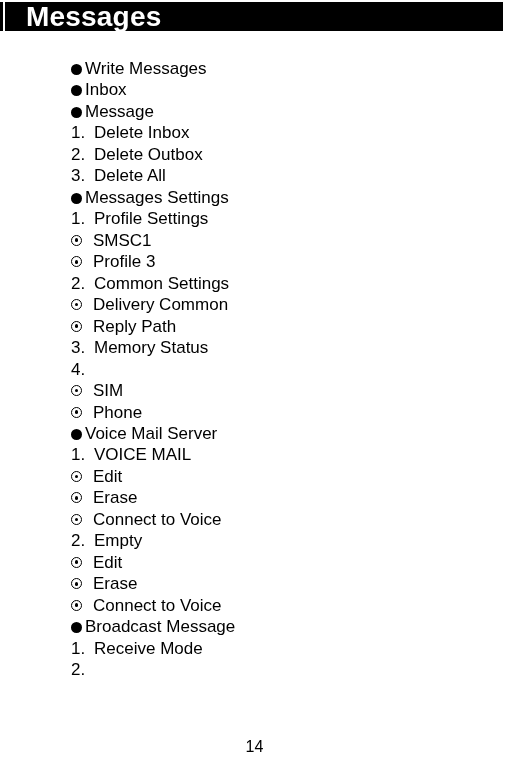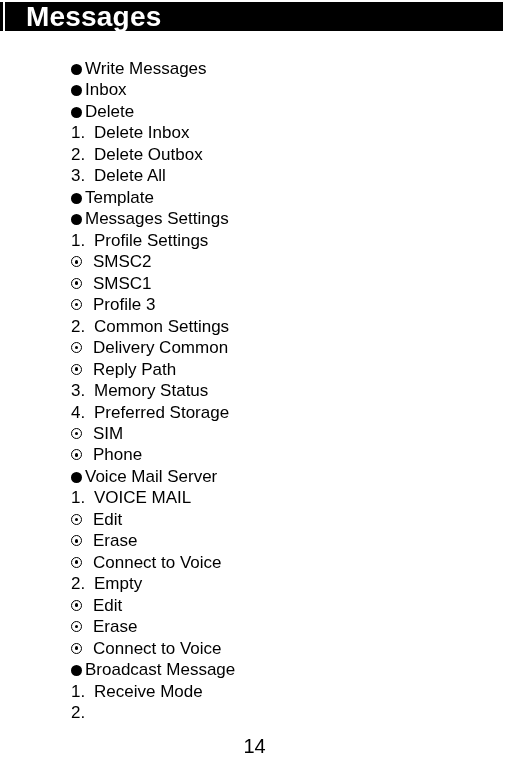--- a/index.html
+++ b/index.html
@@ -143,21 +143,21 @@
     padding-left: 7px;
   }
 
   
   .page-number {
     position: absolute;
     left: 0;
     top: 737px;
     width: 509px;
     text-align: center;
-    font-size: 20px;
+    font-size: 16px;
     line-height: 19px;
   }
 </style>
 </head>
 <body>
 
 <div class="page">
 
   <div class="header-band">
     <div class="header-edge-left"></div>
@@ -176,60 +176,48 @@
       <div class="row bullet">
         <span class="marker">
           <span class="dot"></span>
         </span>
         <span class="label">Inbox</span>
       </div>
       <div class="row bullet">
         <span class="marker">
           <span class="dot"></span>
         </span>
-        <span class="label">Delete</span>
+        <span class="label">Message</span>
       </div>
       <div class="row numbered">
         <span class="marker">1.</span>
         <span class="label">Delete Inbox</span>
       </div>
       <div class="row numbered">
         <span class="marker">2.</span>
         <span class="label">Delete Outbox</span>
       </div>
       <div class="row numbered">
         <span class="marker">3.</span>
         <span class="label">Delete All</span>
       </div>
       <div class="row bullet">
         <span class="marker">
           <span class="dot"></span>
         </span>
-        <span class="label">Template</span>
-      </div>
-      <div class="row bullet">
-        <span class="marker">
-          <span class="dot"></span>
-        </span>
         <span class="label">Messages Settings</span>
       </div>
       <div class="row numbered">
         <span class="marker">1.</span>
         <span class="label">Profile Settings</span>
       </div>
       <div class="row radio">
         <span class="marker">
           <span class="ring"></span>
         </span>
-        <span class="label">SMSC2</span>
-      </div>
-      <div class="row radio">
-        <span class="marker">
-          <span class="ring"></span>
-        </span>
         <span class="label">SMSC1</span>
       </div>
       <div class="row radio">
         <span class="marker">
           <span class="ring"></span>
         </span>
         <span class="label">Profile 3</span>
       </div>
       <div class="row numbered">
         <span class="marker">2.</span>
@@ -246,21 +234,20 @@
           <span class="ring"></span>
         </span>
         <span class="label">Reply Path</span>
       </div>
       <div class="row numbered">
         <span class="marker">3.</span>
         <span class="label">Memory Status</span>
       </div>
       <div class="row numbered">
         <span class="marker">4.</span>
-        <span class="label">Preferred Storage</span>
       </div>
       <div class="row radio">
         <span class="marker">
           <span class="ring"></span>
         </span>
         <span class="label">SIM</span>
       </div>
       <div class="row radio">
         <span class="marker">
           <span class="ring"></span>

